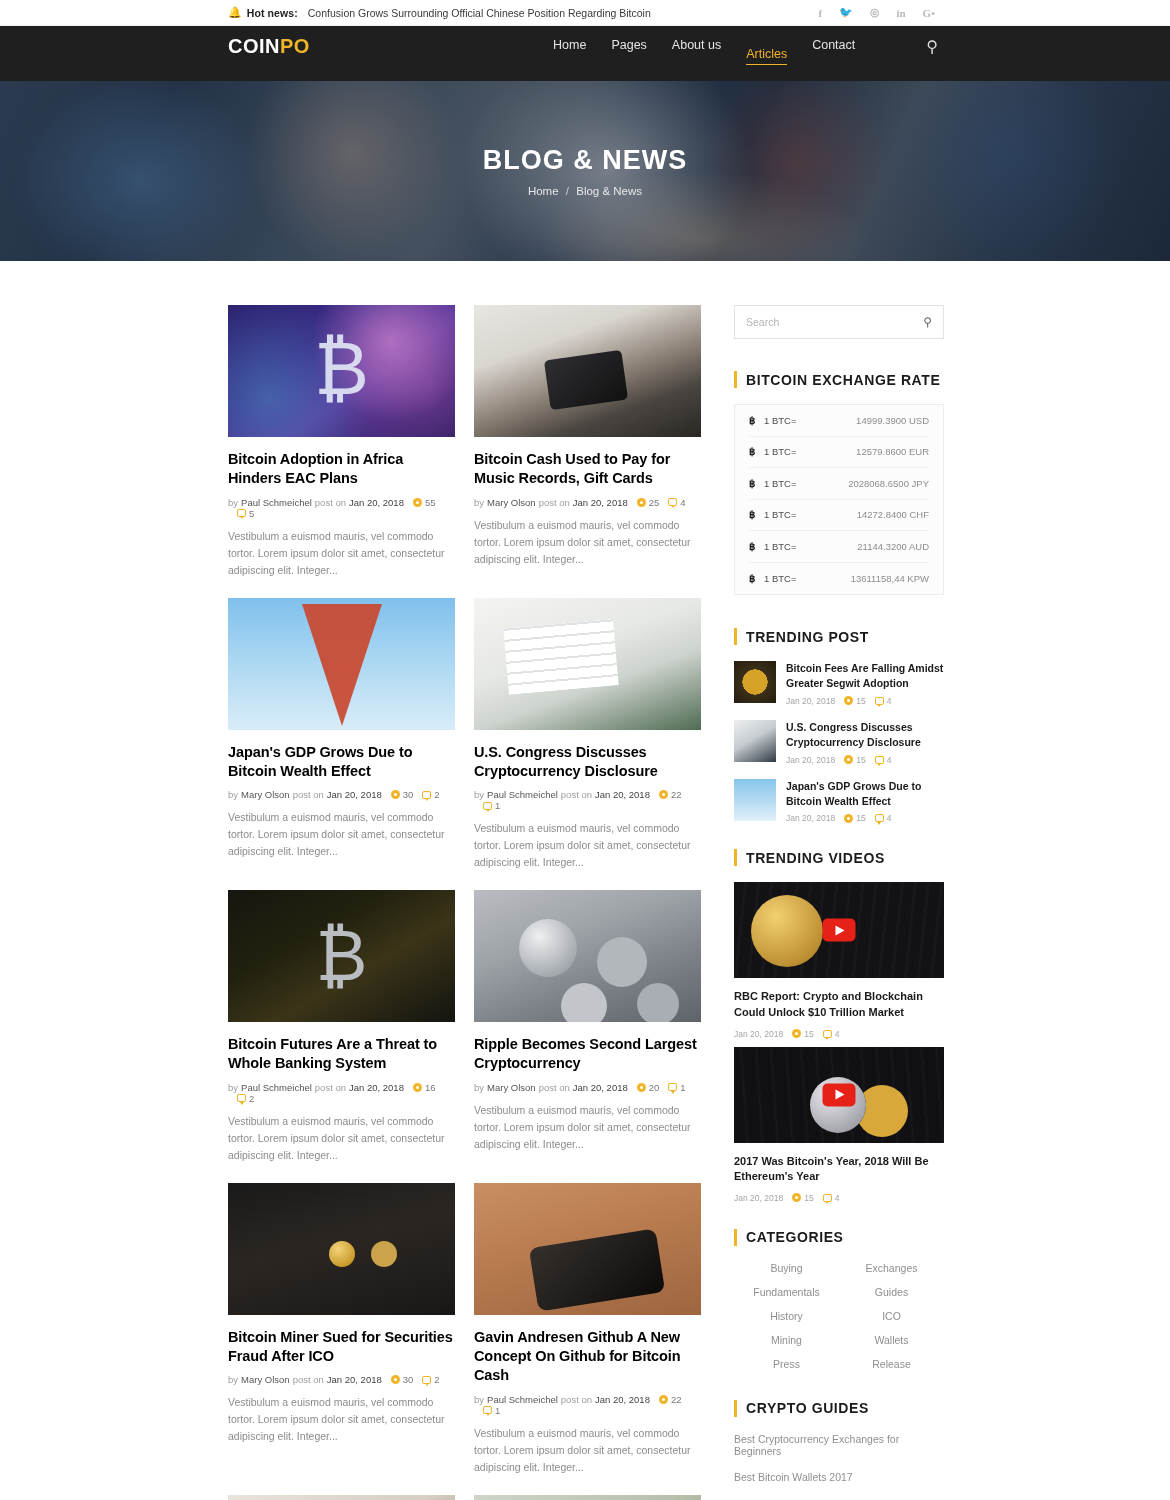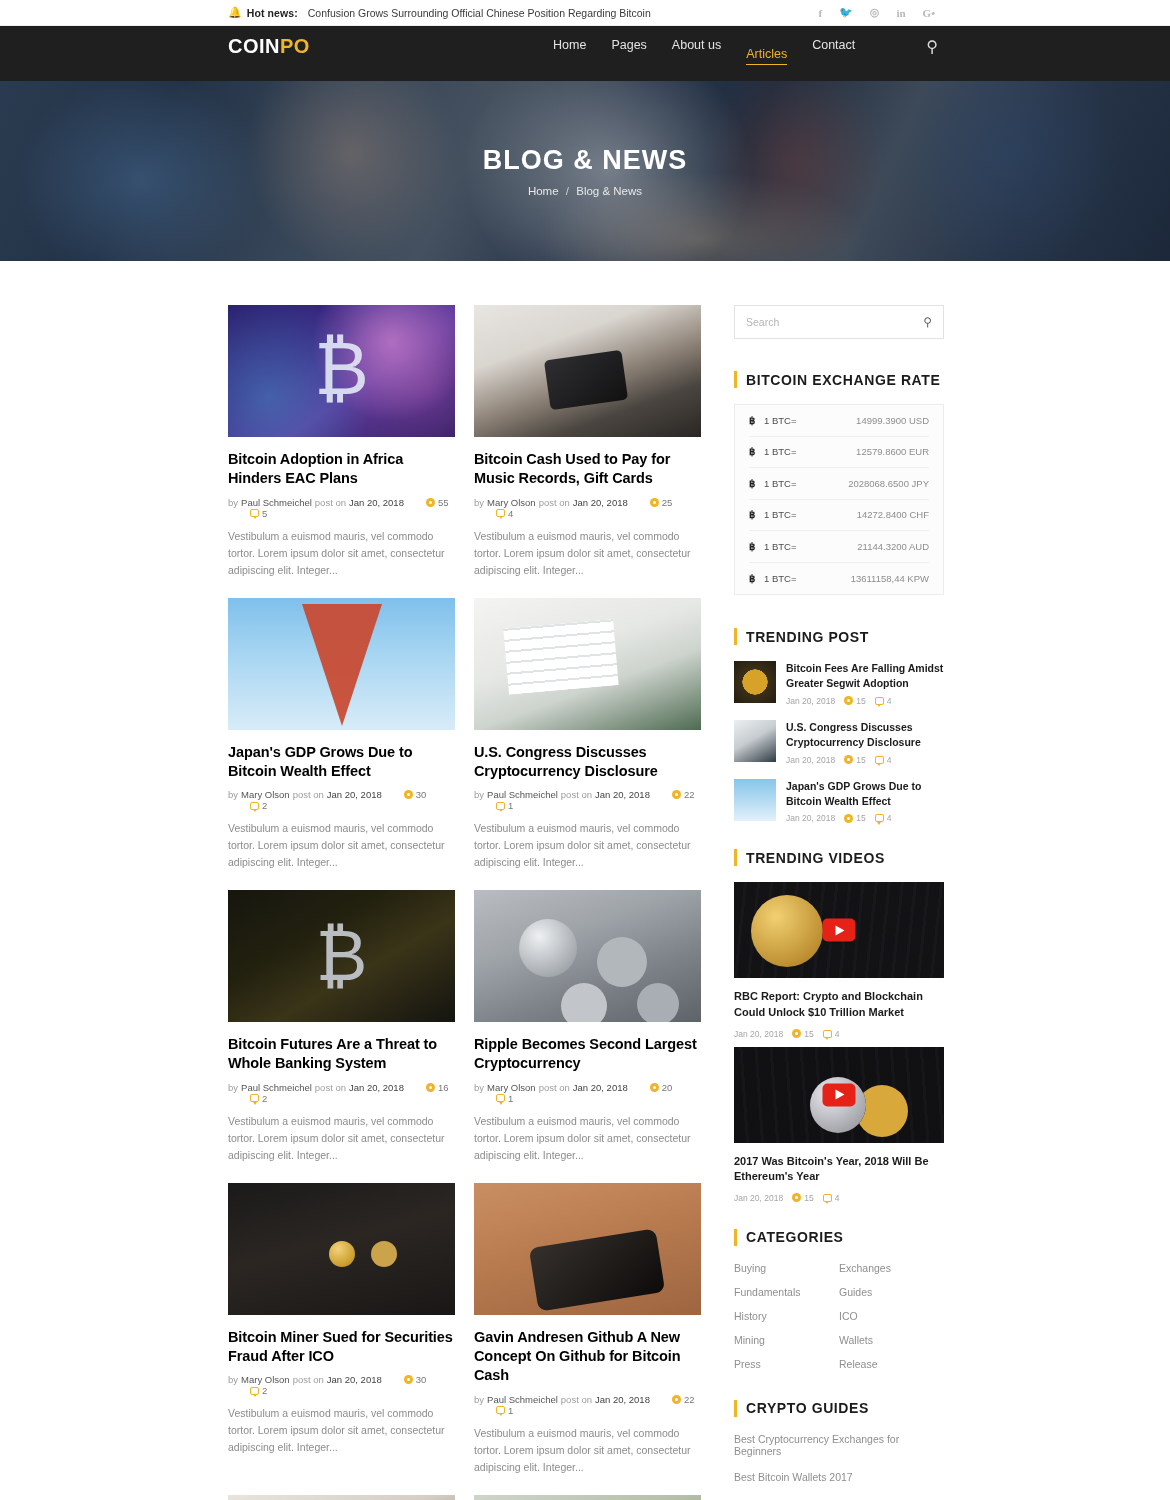--- a/index.html
+++ b/index.html
@@ -66,21 +66,21 @@
   .thumb { width: 227px; height: 132px; overflow: hidden; position: relative; }
   .card h3 {
     font-size: 14.5px; line-height: 1.33; font-weight: bold; color: #000000;
     margin: 13px 0 0 0; letter-spacing: -.1px;
   }
   .meta { font-size: 9.5px; color: #9d9d9d; margin-top: 8px; display: flex; align-items: center; flex-wrap: wrap; }
   .meta .by { margin-right: 3px; }
   .meta .author { color: #555; margin-right: 3px; }
   .meta .po { margin-right: 3px; }
   .meta .date { color: #444; }
-  .meta .stat { margin-left: 22px; display: inline-flex; align-items: center; gap: 3px; color: #777; }
+  .meta .stat { margin-left: 9px; display: inline-flex; align-items: center; gap: 3px; color: #777; }
   .eye { width: 9px; height: 9px; border-radius: 50%; background: #f0b429; display: inline-block; position: relative; }
   .eye::after { content: ""; position: absolute; left: 3px; top: 3px; width: 3px; height: 3px; background: #fff; border-radius: 50%; }
   .bub { width: 9px; height: 8px; border: 1.2px solid #f0b429; border-radius: 2px; display: inline-block; position: relative; }
   .bub::after { content: ""; position: absolute; left: 1.5px; bottom: -3.4px; border-left: 2.4px solid transparent; border-right: 2.4px solid transparent; border-top: 3px solid #f0b429; }
   .excerpt { font-size: 10.5px; line-height: 1.62; color: #8c8c8c; margin-top: 9px; }
 
   
   .searchbox {
     height: 33px; border: 1px solid #e2e2e2; display: flex; align-items: center;
     padding: 16px 11px; margin-bottom: 32px;
@@ -112,21 +112,21 @@
     position: absolute; left: 50%; top: 50%; transform: translate(-50%,-50%);
     width: 33px; height: 23px; background: #e62117; border-radius: 5px;
     display: flex; align-items: center; justify-content: center;
   }
   .play::after { content: ""; border-left: 9px solid #fff; border-top: 5.5px solid transparent; border-bottom: 5.5px solid transparent; margin-left: 2px; }
   .vtitle { font-size: 11px; font-weight: bold; line-height: 1.42; color: #1b1b1b; margin-top: 11px; }
   .vmeta { font-size: 8.5px; color: #a5a5a5; margin-top: 8px; display: flex; align-items: center; gap: 9px; }
   .vmeta .stat { display: inline-flex; align-items: center; gap: 3px; }
 
   .cats { display: grid; grid-template-columns: 1fr 1fr; row-gap: 12px; margin-bottom: 30px; }
-  .cats a { font-size: 10.5px; color: #8f8f8f; text-decoration: none; }
+  .cats a { font-size: 10.5px; color: #8f8f8f; text-decoration: none; text-align: center; }
   .guide { font-size: 10.5px; color: #8f8f8f; text-decoration: none; display: block; margin-bottom: 14px; }
 
   
   .p-space { background:
       radial-gradient(circle at 72% 28%, rgba(190,120,200,.85), transparent 42%),
       radial-gradient(circle at 88% 62%, rgba(120,60,150,.7), transparent 45%),
       radial-gradient(circle at 18% 70%, rgba(70,130,190,.6), transparent 50%),
       linear-gradient(145deg, #2a1f6b 0%, #3b2a86 35%, #5b3a9e 60%, #241a55 100%); }
   .p-space::after { content: "₿"; position: absolute; left: 50%; top: 48%; transform: translate(-50%,-50%);
       font-size: 74px; color: rgba(225,230,245,.92); font-family: "DejaVu Sans", sans-serif; }

